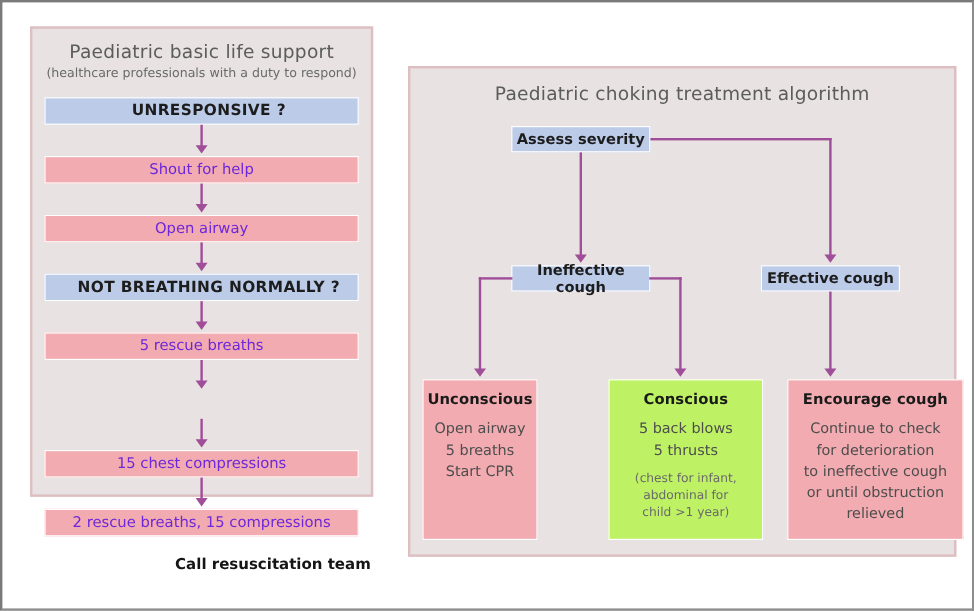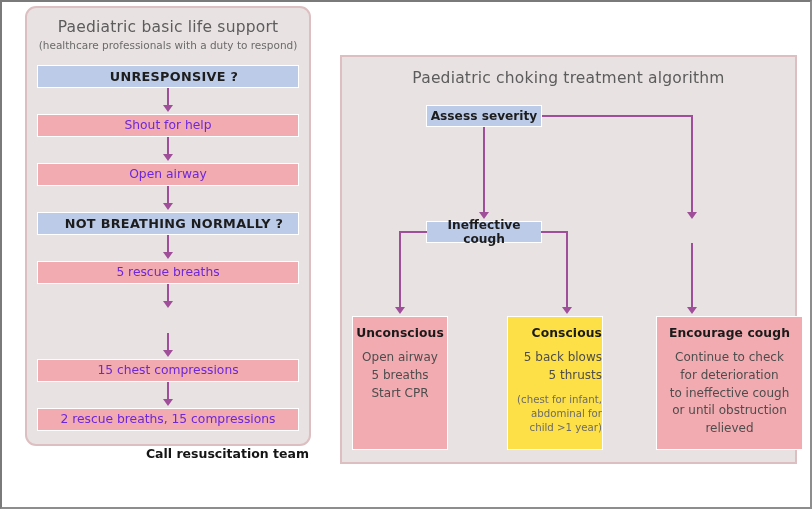--- a/index.html
+++ b/index.html
@@ -27,24 +27,23 @@
 
   
   .panel {
     position: absolute;
     background: #E8E3E2;
     border: 2px solid #DEBFC1;
     box-sizing: border-box;
   }
   #bls-panel {
     left: 23px;
-    top: 4px;
+    top: 20px;
     width: 286px;
-    height: 440px;
-    border-radius: 11px;
+    height: 392px;
   }
   #choke-panel {
     left: 338px;
     top: 53px;
     width: 457px;
     height: 409px;
   }
 
   
   .panel-title {
@@ -230,20 +229,23 @@
     <div class="arrowhead" style="left:137px; top:155px;"></div>
 
     <div class="hline" style="left:200px; top:58px; width:151px;"></div>
     <div class="vline" style="left:349px; top:58px; height:99px;"></div>
     <div class="arrowhead" style="left:345px; top:155px;"></div>
 
     <div class="node blue small-node" style="left:84px; top:164px; width:116px;">
       <span>Ineffective cough</span>
     </div>
 
+    <div class="node blue small-node" style="left:292px; top:164px; width:116px;">
+      <span>Effective cough</span>
+    </div>
 
     <div class="hline" style="left:57px; top:174px; width:28px;"></div>
     <div class="vline" style="left:57px; top:174px; height:78px;"></div>
     <div class="arrowhead" style="left:53px; top:250px;"></div>
 
     <div class="hline" style="left:199px; top:174px; width:27px;"></div>
     <div class="vline" style="left:224px; top:174px; height:78px;"></div>
     <div class="arrowhead" style="left:220px; top:250px;"></div>
 
     <div class="vline" style="left:349px; top:186px; height:66px;"></div>
@@ -251,21 +253,21 @@
 
     <div class="big-node pink" style="left:10px; top:259px; width:96px; height:134px; background:#F2ABB0;">
       <div class="bn-title">Unconscious</div>
       <div class="bn-body">
         <div>Open airway</div>
         <div>5 breaths</div>
         <div>Start CPR</div>
       </div>
     </div>
 
-    <div class="big-node pinklight" style="left:165px; top:259px; width:96px; height:134px; background:#fde047;text-align:right;">
+    <div class="big-node pinklight" style="left:165px; top:259px; width:129px; height:134px; background:#bef264;">
       <div class="bn-title">Conscious</div>
       <div class="bn-body">
         <div>5 back blows</div>
         <div>5 thrusts</div>
       </div>
       <div class="bn-note">
         <div>(chest for infant,</div>
         <div>abdominal for</div>
         <div>child &gt;1 year)</div>
       </div>

